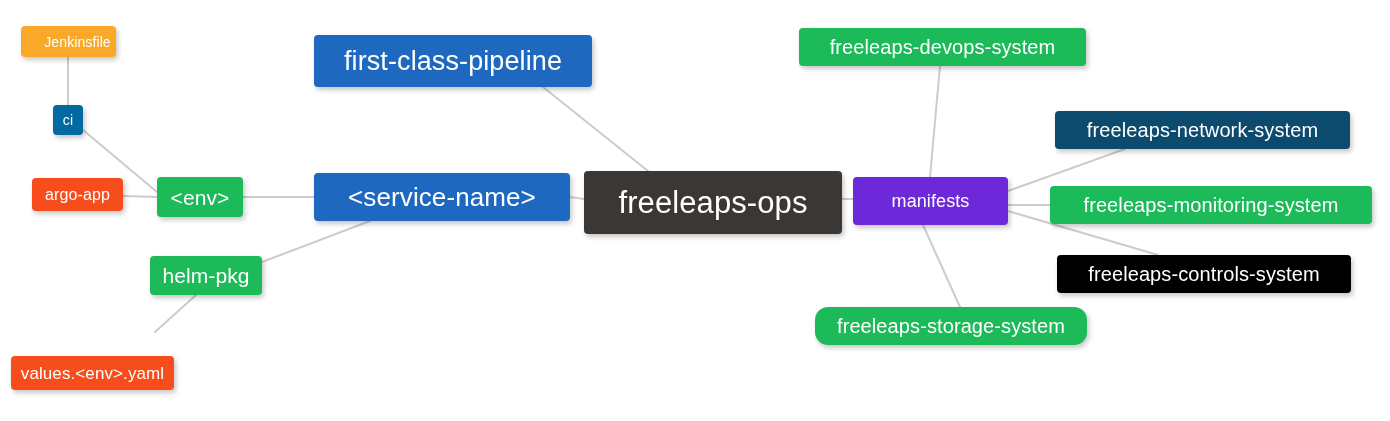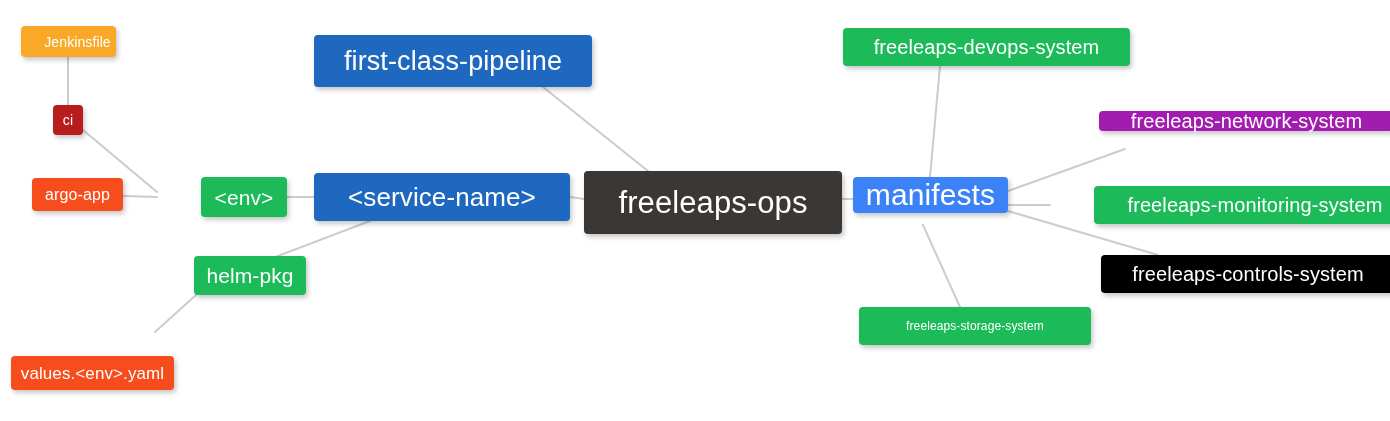--- a/index.html
+++ b/index.html
@@ -41,21 +41,21 @@
     padding: 0 10px;
     letter-spacing: 0.1px;
   }
   .node .label {
     display: block;
     white-space: nowrap;
   }
   
   .n-root   { background: #3b3734; }
   .n-blue   { background: #1f68c0; }
-  .n-green  { background: #1cba58; margin-left: 44px; }
+  .n-green  { background: #1cba58; }
   .n-red    { background: #f74c1b; }
   .n-orange { background: #f9a927; padding-left: 28px; }
 </style>
 </head>
 <body>
 
 <div id="canvas">
 
   <svg id="edges" viewBox="0 0 1390 421" xmlns="http://www.w3.org/2000/svg">
       <line x1="68" y1="57" x2="68" y2="105" stroke="#cccccc" stroke-width="2" stroke-linecap="round"></line>
@@ -71,21 +71,21 @@
       <line x1="1008" y1="191" x2="1125" y2="149" stroke="#cccccc" stroke-width="2" stroke-linecap="round"></line>
       <line x1="1008" y1="205" x2="1050" y2="205" stroke="#cccccc" stroke-width="2" stroke-linecap="round"></line>
       <line x1="1008" y1="211" x2="1158" y2="255" stroke="#cccccc" stroke-width="2" stroke-linecap="round"></line>
       <line x1="923" y1="225" x2="960" y2="307" stroke="#cccccc" stroke-width="2" stroke-linecap="round"></line>
     </svg>
 
   <div class="node n-orange" style="left: 21px; top: 26px; width: 95px; height: 31px; font-size: 14px; background: rgb(249, 169, 39);">
     <span class="label">Jenkinsfile</span>
   </div>
 
-  <div class="node n-red" style="left: 53px; top: 105px; width: 30px; height: 30px; font-size: 14px; background: #b91c1c;">
+  <div class="node n-red" style="left: 53px; top: 105px; width: 30px; height: 30px; font-size: 14px; background: #0369a1;">
     <span class="label">ci</span>
   </div>
 
   <div class="node n-red" style="left: 32px; top: 178px; width: 91px; height: 33px; font-size: 16px; background: rgb(247, 76, 27);">
     <span class="label">argo-app</span>
   </div>
 
   <div class="node n-green" style="left: 157px; top: 177px; width: 86px; height: 40px; font-size: 21px; background: rgb(28, 186, 88);">
     <span class="label">&lt;env&gt;</span>
   </div>
@@ -103,37 +103,37 @@
   </div>
 
   <div class="node n-blue" style="left: 314px; top: 35px; width: 278px; height: 52px; font-size: 27px; background: rgb(31, 104, 192);">
     <span class="label">first-class-pipeline</span>
   </div>
 
   <div class="node n-root" style="left: 584px; top: 171px; width: 258px; height: 63px; font-size: 31px; background: rgb(59, 55, 52);">
     <span class="label">freeleaps-ops</span>
   </div>
 
-  <div class="node n-blue" style="left: 853px; top: 177px; width: 155px; height: 36px; font-size: 30px; background: #3b82f6;">
+  <div class="node n-blue" style="left: 853px; top: 177px; width: 155px; height: 48px; font-size: 18px; background: #6d28d9;">
     <span class="label">manifests</span>
   </div>
 
   <div class="node n-green" style="left: 799px; top: 28px; width: 287px; height: 38px; font-size: 20px; background: rgb(28, 186, 88);">
     <span class="label">freeleaps-devops-system</span>
   </div>
 
-  <div class="node n-green" style="left: 1055px; top: 111px; width: 295px; height: 20px; font-size: 20px; background: #a21caf;">
+  <div class="node n-green" style="left: 1055px; top: 111px; width: 295px; height: 38px; font-size: 20px; background: #0c4a6e;">
     <span class="label">freeleaps-network-system</span>
   </div>
 
   <div class="node n-green" style="left: 1050px; top: 186px; width: 322px; height: 38px; font-size: 20px; background: rgb(28, 186, 88);">
     <span class="label">freeleaps-monitoring-system</span>
   </div>
 
   <div class="node n-green" style="left: 1057px; top: 255px; width: 294px; height: 38px; font-size: 20px; background: #000000;">
     <span class="label">freeleaps-controls-system</span>
   </div>
 
-  <div class="node n-green" style="left: 815px; top: 307px; width: 232px; height: 38px; font-size: 12px; background: rgb(28, 186, 88);">
+  <div class="node n-green" style="left: 815px; top: 307px; width: 272px; height: 38px; font-size: 20px; background: rgb(28, 186, 88); border-radius: 13px;">
     <span class="label">freeleaps-storage-system</span>
   </div>
 
 </div>
 
 </body></html>

